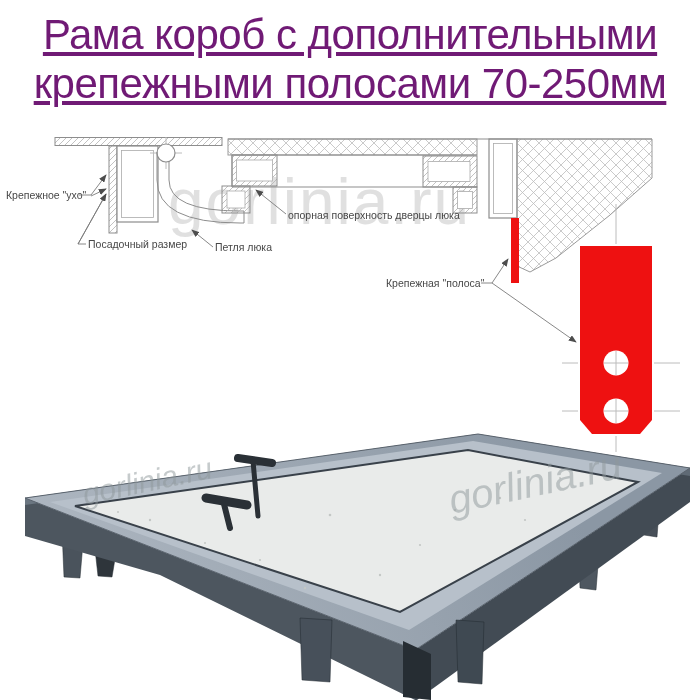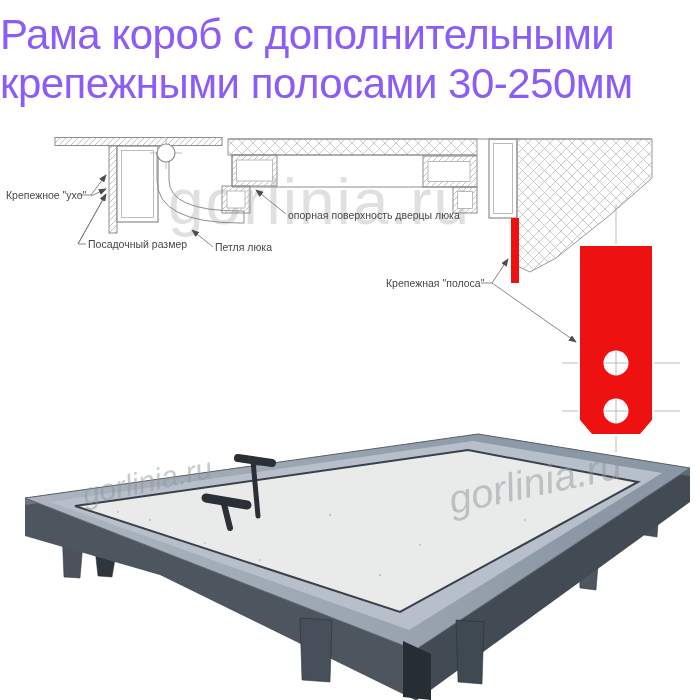--- a/index.html
+++ b/index.html
@@ -1,20 +1,20 @@
 <!DOCTYPE html>
 <html><head>
 <meta charset="utf-8">
 <style>
   html,body{margin:0;padding:0;background:#ffffff;}
   .canvas{position:relative;width:700px;height:700px;background:#ffffff;overflow:hidden;
           font-family:"Liberation Sans",sans-serif;}
-  .title{position:absolute;top:10px;left:0;right:0;
-         font-size:42px;line-height:49px;font-weight:400;color:#8b5cf6;
-         letter-spacing:-0.5px;}
+  .title{position:absolute;top:10px;left:0;right:0;text-align:center;
+         font-size:42px;line-height:49px;font-weight:400;color:#701a75;
+         letter-spacing:-0.5px;text-decoration:underline;}
   .title div{white-space:nowrap;}
   svg.scene{position:absolute;left:0;top:0;width:700px;height:700px;}
   
   .dln{stroke:#8d8d8d;stroke-width:1;fill:none;}
   .whitebox{fill:#ffffff;stroke:#8d8d8d;stroke-width:1.2;}
   .innerbox{fill:#ffffff;stroke:#ababab;stroke-width:0.8;}
   .hatchbox{fill:url(#hatch);stroke:#8d8d8d;stroke-width:1;}
   .xhatchbox{fill:url(#xhatch);stroke:#9a9a9a;stroke-width:1;}
   .leader{stroke:#7a7a7a;stroke-width:0.9;fill:none;}
   .cline{stroke:#bcbcbc;stroke-width:1;fill:none;}
@@ -167,16 +167,16 @@
         <path class="handle" stroke-width="9" d="M206,498 L247,505"></path>
       </g>
 
       <text class="wm-photo" font-size="30" transform="translate(85,505) rotate(-12)">gorlinia.ru</text>
       <text class="wm-photo" font-size="40" transform="translate(452,514) rotate(-12)">gorlinia.ru</text>
     </g>
   </svg>
 
   <div class="title">
     <div>Рама короб с дополнительными</div>
-    <div>крепежными полосами 30-250мм</div>
+    <div>крепежными полосами 70-250мм</div>
   </div>
 
 </div>
 
 </body></html>

